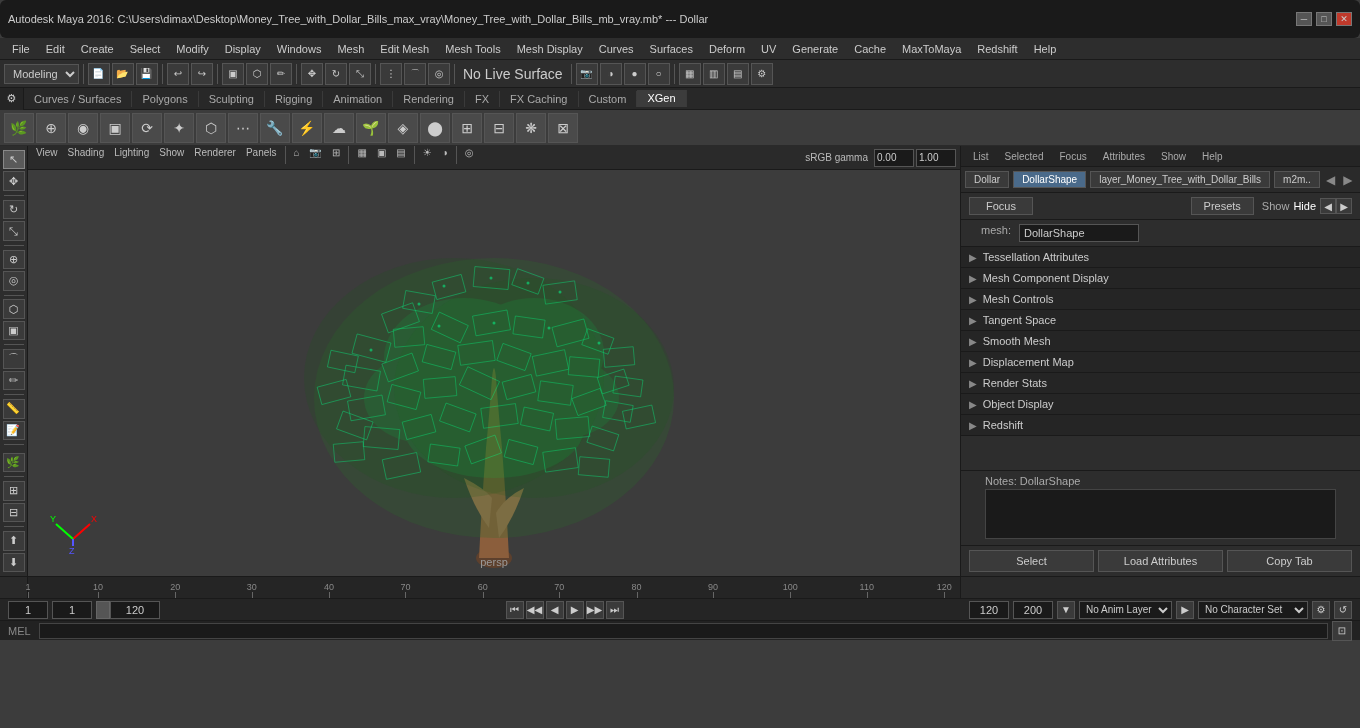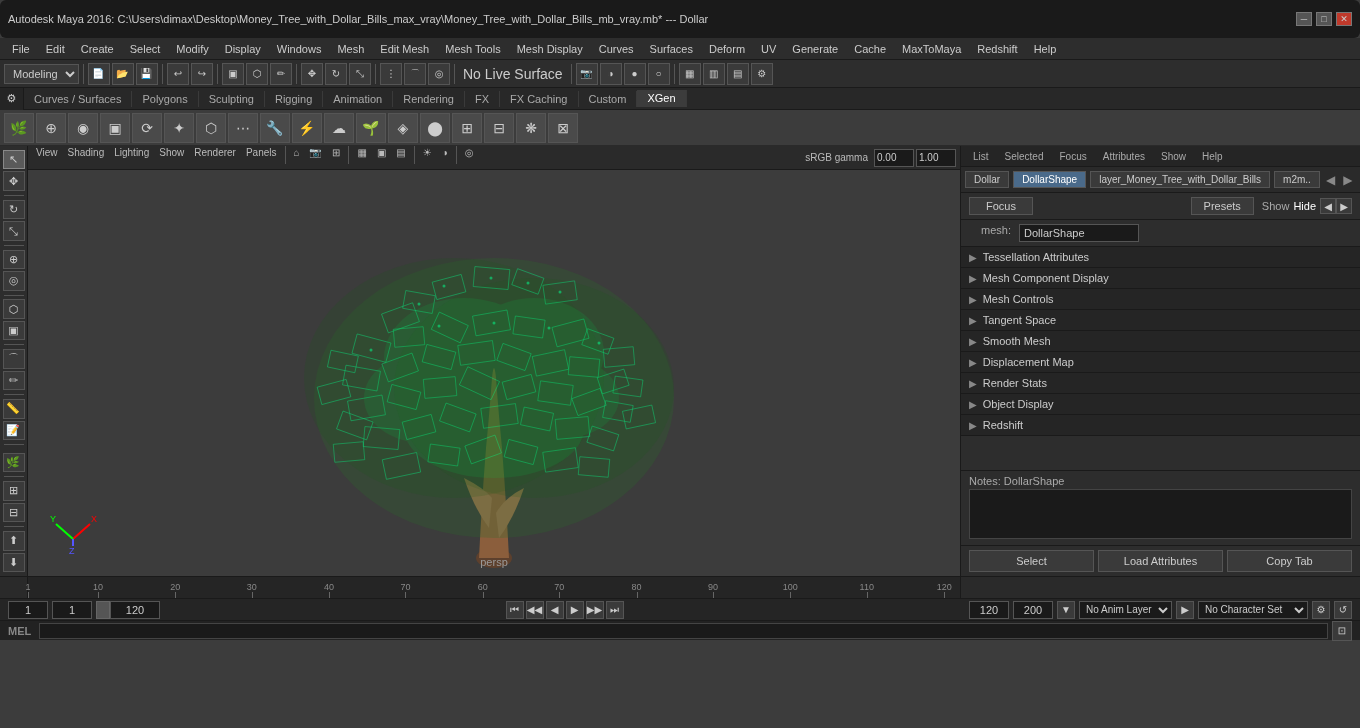--- a/index.html
+++ b/index.html
@@ -65,36 +65,36 @@
     .ae-show-hide span { cursor: pointer; }
     #ae-mesh-row { display: flex; align-items: flex-start; padding: 4px 20px; border-bottom: 1px solid #1a1a1a; gap: 8px; }
     .ae-label { font-size: 11px; color: #aaa; }
     .ae-value-input { height: 18px; background: #1a1a1a; border: 1px solid #555; color: #ccc; font-size: 11px; padding: 0 4px; width: 120px; }
     .ae-expand-btn { width: 16px; height: 16px; background: #3a3a3a; border: 1px solid #555; display: flex; align-items: center; justify-content: center; font-size: 10px; cursor: pointer; color: #ccc; }
     #ae-attributes { flex: 1; overflow-y: auto; background: #2d2d2d; }
     .ae-section { border-bottom: 1px solid #1a1a1a; }
     .ae-section-header { display: flex; align-items: center; padding: 4px 8px; background: #252525; cursor: pointer; }
     .ae-section-arrow { font-size: 10px; color: #888; margin-right: 6px; }
     .ae-section-title { font-size: 11px; color: #ccc; }
-    #ae-notes { padding: 4px 8px; border-top: 1px solid #1a1a1a; }
+    #ae-notes { padding: 4px 24px; border-top: 1px solid #1a1a1a; }
     #ae-notes-label { font-size: 11px; color: #aaa; margin-bottom: 2px; }
     #ae-notes-box { width: 100%; height: 50px; background: #1a1a1a; border: 1px solid #444; color: #ccc; font-size: 11px; resize: none; }
     #ae-footer { display: flex; justify-content: space-between; padding: 4px 8px; border-top: 1px solid #1a1a1a; gap: 4px; }
     .ae-footer-btn { flex: 1; padding: 4px 8px; background: #3a3a3a; border: 1px solid #555; color: #ccc; font-size: 11px; cursor: pointer; text-align: center; }
 
     
     #timeline-area { width: 100%; height: 22px; background: #2a2a2a; border-top: 1px solid #1a1a1a; display: flex; align-items: stretch; position: relative; overflow: hidden; }
     .timeline-ruler { flex: 1; background: #252525; position: relative; display: flex; align-items: center; }
     .timeline-tick { position: absolute; bottom: 0; width: 1px; height: 6px; background: #666; }
     .timeline-num { position: absolute; bottom: 6px; font-size: 9px; color: #888; transform: translateX(-50%); }
     .bb-btn { width: 20px; height: 20px; background: #3a3a3a; border: 1px solid #555; display: flex; align-items: center; justify-content: center; cursor: pointer; font-size: 10px; color: #ccc; }
 
     
     #melbar { width: 100%; height: 20px; background: #222; display: flex; align-items: center; padding: 0 8px; border-top: 1px solid #1a1a1a; }
-    .mel-label { font-size: 11px; color: #888; margin-right: 8px; font-weight: bold; }
+    .mel-label { font-size: 11px; color: #888; margin-right: 8px; }
     .mel-input { flex: 1; height: 16px; background: #1a1a1a; border: 1px solid #444; color: #ccc; font-size: 11px; padding: 0 4px; }
 
     
     #playback { width: 100%; height: 22px; background: #252525; display: flex; align-items: center; justify-content: space-between; padding: 0 8px; border-top: 1px solid #1a1a1a; }
     .pb-field { height: 18px; width: 40px; background: #1a1a1a; border: 1px solid #555; color: #ccc; font-size: 11px; padding: 0 4px; text-align: center; }
     .pb-controls { display: flex; align-items: center; gap: 2px; }
     .pb-btn { width: 18px; height: 18px; background: #3a3a3a; border: 1px solid #555; display: flex; align-items: center; justify-content: center; cursor: pointer; font-size: 10px; color: #ccc; }
     .pb-right { display: flex; align-items: center; gap: 4px; }
     .pb-select { height: 18px; background: #1a1a1a; border: 1px solid #555; color: #ccc; font-size: 10px; padding: 0 2px; }
 

